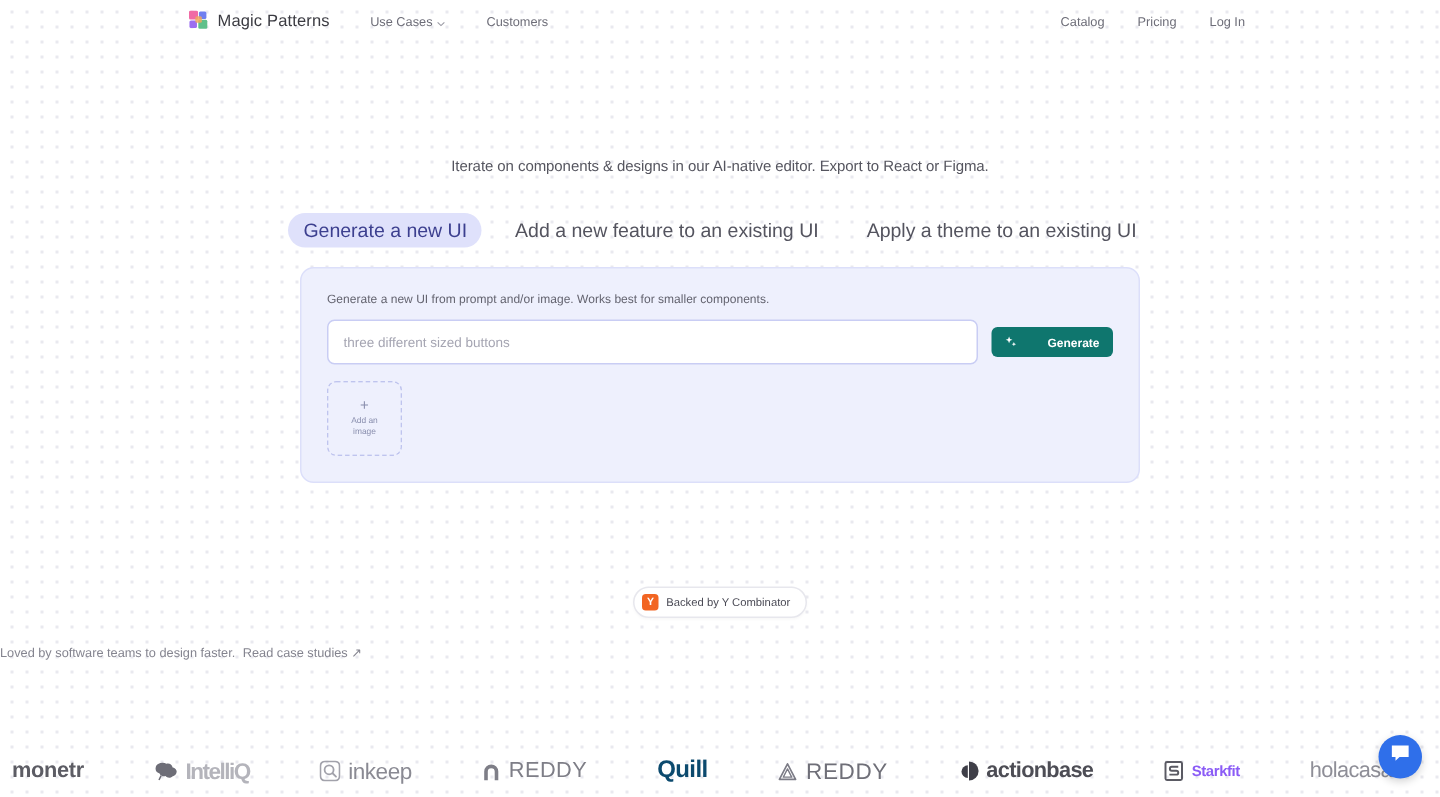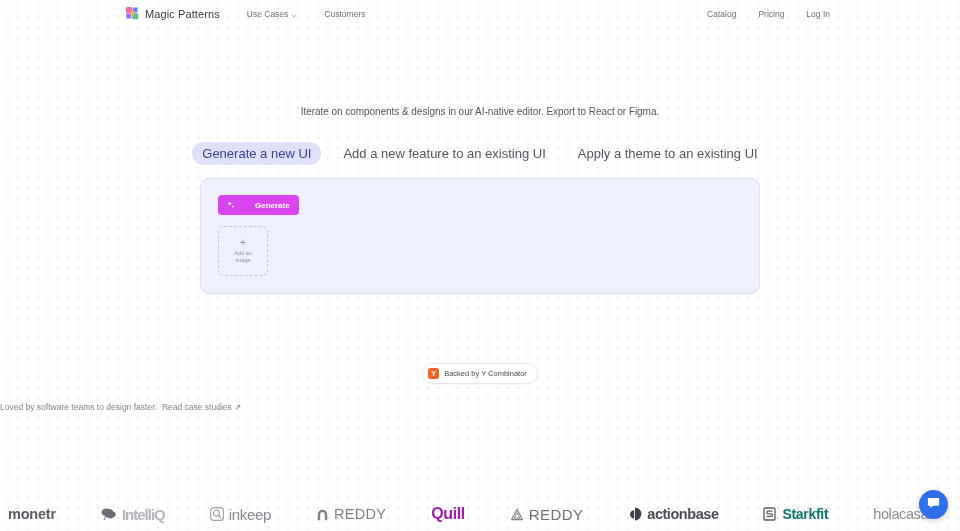--- a/index.html
+++ b/index.html
@@ -142,21 +142,21 @@
     border-radius: 5px;
     padding: 0 10px;
     font-size: 9px;
     font-family: "Liberation Sans", sans-serif;
     color: #2a2a33;
     outline: none;
   }
   .prompt-input::placeholder { color: #a5a5b2; }
   .generate-btn {
     height: 20px;
-    background: #d946ef;
+    background: #0f766e;
     color: #ffffff;
     border: none;
     border-radius: 4px;
     font-size: 8px;
     font-weight: 700;
     font-family: "Liberation Sans", sans-serif;
     padding: 0 9px;
     display: flex;
     align-items: center;
     gap: 20px;
@@ -257,24 +257,24 @@
   }
   .logo-text {
     font-size: 14px;
     letter-spacing: -0.3px;
     white-space: nowrap;
   }
   .lg-monetr   { font-weight: 700; color: #5c5c64; font-size: 14.5px; letter-spacing: -.2px;}
   .lg-intelliq { font-weight: 700; color: #b4b4bb; font-size: 15px; letter-spacing: -1px;}
   .lg-inkeep   { font-weight: 400; color: #8a8a93; font-size: 15px;}
   .lg-reddy    { font-weight: 400; color: #7e7e87; font-size: 14.5px; letter-spacing: .3px;}
-  .lg-quill    { font-weight: 700; color: #a21caf; font-size: 16px; letter-spacing: -.4px;}
+  .lg-quill    { font-weight: 700; color: #0c4a6e; font-size: 16px; letter-spacing: -.4px;}
   .lg-luthor   { font-weight: 400; color: #6f6f78; font-size: 15px; letter-spacing: .4px;}
   .lg-action   { font-weight: 700; color: #4d4d55; font-size: 14.5px; letter-spacing: -.45px;}
-  .lg-stark    { font-weight: 700; color: #0f766e; font-size: 14px; letter-spacing: -.3px;}
+  .lg-stark    { font-weight: 700; color: #8b5cf6; font-size: 10px; letter-spacing: -.3px;}
   .lg-hola     { font-weight: 400; color: #8e8e97; font-size: 14.5px; letter-spacing: -.4px;}
   .lg-hola .mx { font-size: 7.5px; color: #a8a8b0; }
   .logo-ico { display:block; flex: 0 0 auto; }
 
   
   .chat-widget {
     position: absolute;
     right: 12px;
     bottom: 12px;
     width: 29px;
@@ -331,22 +331,24 @@
   <p class="hero-sub">Iterate on components &amp; designs in our AI-native editor. Export to React or Figma.</p>
 </div>
 
 <div class="tabs">
   <div class="tab active">Generate a new UI</div>
   <div class="tab">Add a new feature to an existing UI</div>
   <div class="tab">Apply a theme to an existing UI</div>
 </div>
 
 <div class="card">
+  <div class="card-hint">Generate a new UI from prompt and/or image. Works best for smaller components.</div>
 
   <div class="prompt-row">
+    <input class="prompt-input" type="text" placeholder="three different sized buttons" style="">
     <button class="generate-btn">
       <span>
         <svg class="sparkle" viewBox="0 0 10 10" xmlns="http://www.w3.org/2000/svg">
           <path d="M3.4 0.4 L4.2 2.4 L6.2 3.2 L4.2 4 L3.4 6 L2.6 4 L0.6 3.2 L2.6 2.4 Z" fill="#ffffff"></path>
           <path d="M7.4 5 L7.9 6.3 L9.2 6.8 L7.9 7.3 L7.4 8.6 L6.9 7.3 L5.6 6.8 L6.9 6.3 Z" fill="#ffffff"></path>
         </svg>
       </span>
       <span>Generate</span>
     </button>
   </div>

